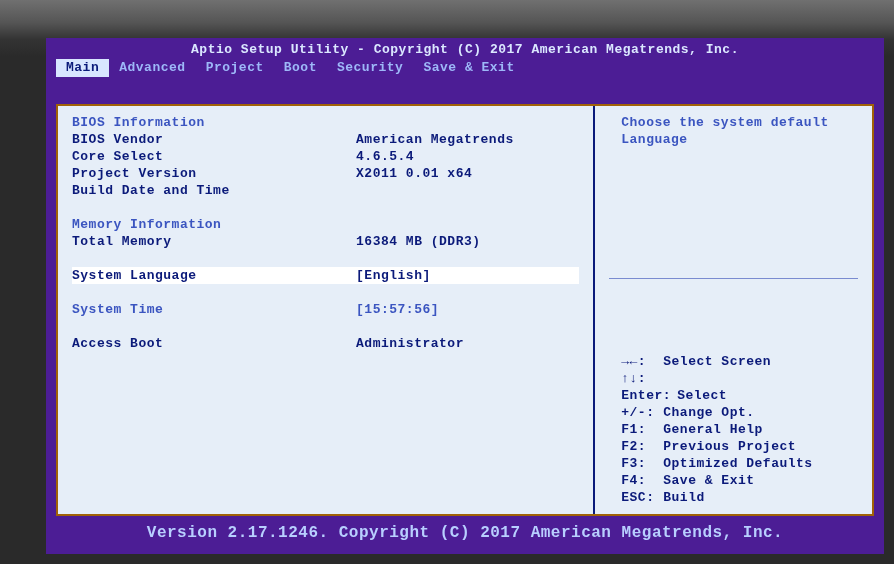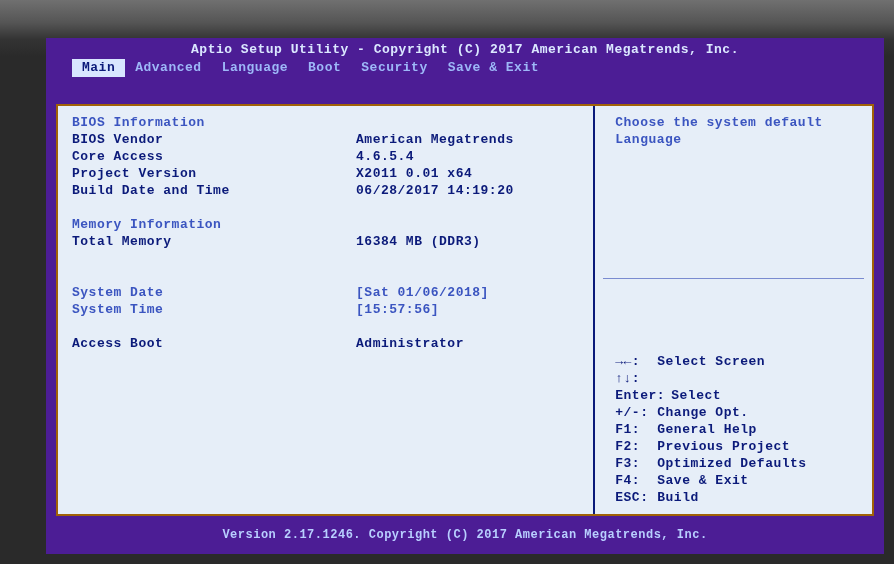--- a/index.html
+++ b/index.html
@@ -29,21 +29,21 @@
   }
   .title-bar {
     text-align: center;
     color: #dbe8ff;
     padding: 4px 0 2px 0;
     font-size: 13px;
   }
   .tab-bar {
     display: flex;
     align-items: stretch;
-    padding: 0 26px;
+    padding: 0 10px;
     height: 18px;
     color: #b8cfff;
   }
   .tab {
     padding: 1px 10px 0 10px;
     color: #9db8f8;
     cursor: default;
   }
   .tab.active {
     background: #d8e6ff;
@@ -60,21 +60,21 @@
   }
   .left-pane {
     flex: 0 0 66%;
     padding: 8px 14px;
     border-right: 2px solid #0b1a7a;
     color: #0b1a7a;
     line-height: 17px;
   }
   .right-pane {
     flex: 1;
-    padding: 8px 20px;
+    padding: 8px 26px;
     color: #0b1a7a;
     line-height: 17px;
     display: flex;
     flex-direction: column;
     gap: 8px;
   }
   .row { display: flex; }
   .row .label { flex: 0 0 56%; white-space: pre; }
   .row .value { flex: 1; white-space: pre; font-family: Liberation Mono, monospace; }
   .section-head { color: #3b55c0; }
@@ -86,87 +86,86 @@
   .keys { color: #0b1a7a; margin-top: auto; }
   .keys .krow { display:flex; }
   .keys .k { flex:0 0 42px; white-space:pre; }
   .keys .d { flex:1; }
   .footer {
     position: absolute;
     left: 0; right: 0;
     bottom: 12px;
     text-align: center;
     color: #b8cfff;
-    font-size: 12px;
+    font-size: 16px;
   }
   .divider {
     border-top: 1px solid #7a8bd0;
     margin: 6px -12px;
   }
 </style>
 </head>
 <body>
 
 <div class="monitor-bezel"></div>
 
 <div class="screen">
 
   <div class="title-bar">Aptio Setup Utility - Copyright (C) 2017 American Megatrends, Inc.</div>
 
   <div class="tab-bar">
     <div class="tab active">Main</div>
     <div class="tab">Advanced</div>
-    <div class="tab">Language</div>
+    <div class="tab">Project</div>
     <div class="tab">Boot</div>
     <div class="tab">Security</div>
     <div class="tab">Save &amp; Exit</div>
   </div>
 
   <div class="frame">
     <div class="left-pane">
 
       <div class="row section-head">
         <div class="label">BIOS Information</div>
       </div>
       <div class="row">
         <div class="label">BIOS Vendor</div>
         <div class="value">American Megatrends</div>
       </div>
       <div class="row">
-        <div class="label">Core Access</div>
+        <div class="label">Core Select</div>
         <div class="value">4.6.5.4</div>
       </div>
       <div class="row">
         <div class="label">Project Version</div>
         <div class="value">X2011 0.01 x64</div>
       </div>
       <div class="row">
         <div class="label">Build Date and Time</div>
-        <div class="value">06/28/2017 14:19:20</div>
       </div>
 
       <div class="row">&nbsp;</div>
 
       <div class="row section-head">
         <div class="label">Memory Information</div>
       </div>
       <div class="row">
         <div class="label">Total Memory</div>
         <div class="value">16384 MB (DDR3)</div>
       </div>
 
       <div class="row">&nbsp;</div>
 
-
-      <div class="row">&nbsp;</div>
-
-      <div class="row blue">
-        <div class="label">System Date</div>
-        <div class="value">[Sat 01/06/2018]</div>
-      </div>
+      <div class="row selected">
+        <div class="label">System Language</div>
+        <div class="value">[English]</div>
+      </div>
+
+      <div class="row">&nbsp;</div>
+
       <div class="row blue">
         <div class="label">System Time</div>
         <div class="value">[15:57:56]</div>
       </div>
 
       <div class="row">&nbsp;</div>
 
       <div class="row">
         <div class="label">Access Boot</div>
         <div class="value">Administrator</div>

